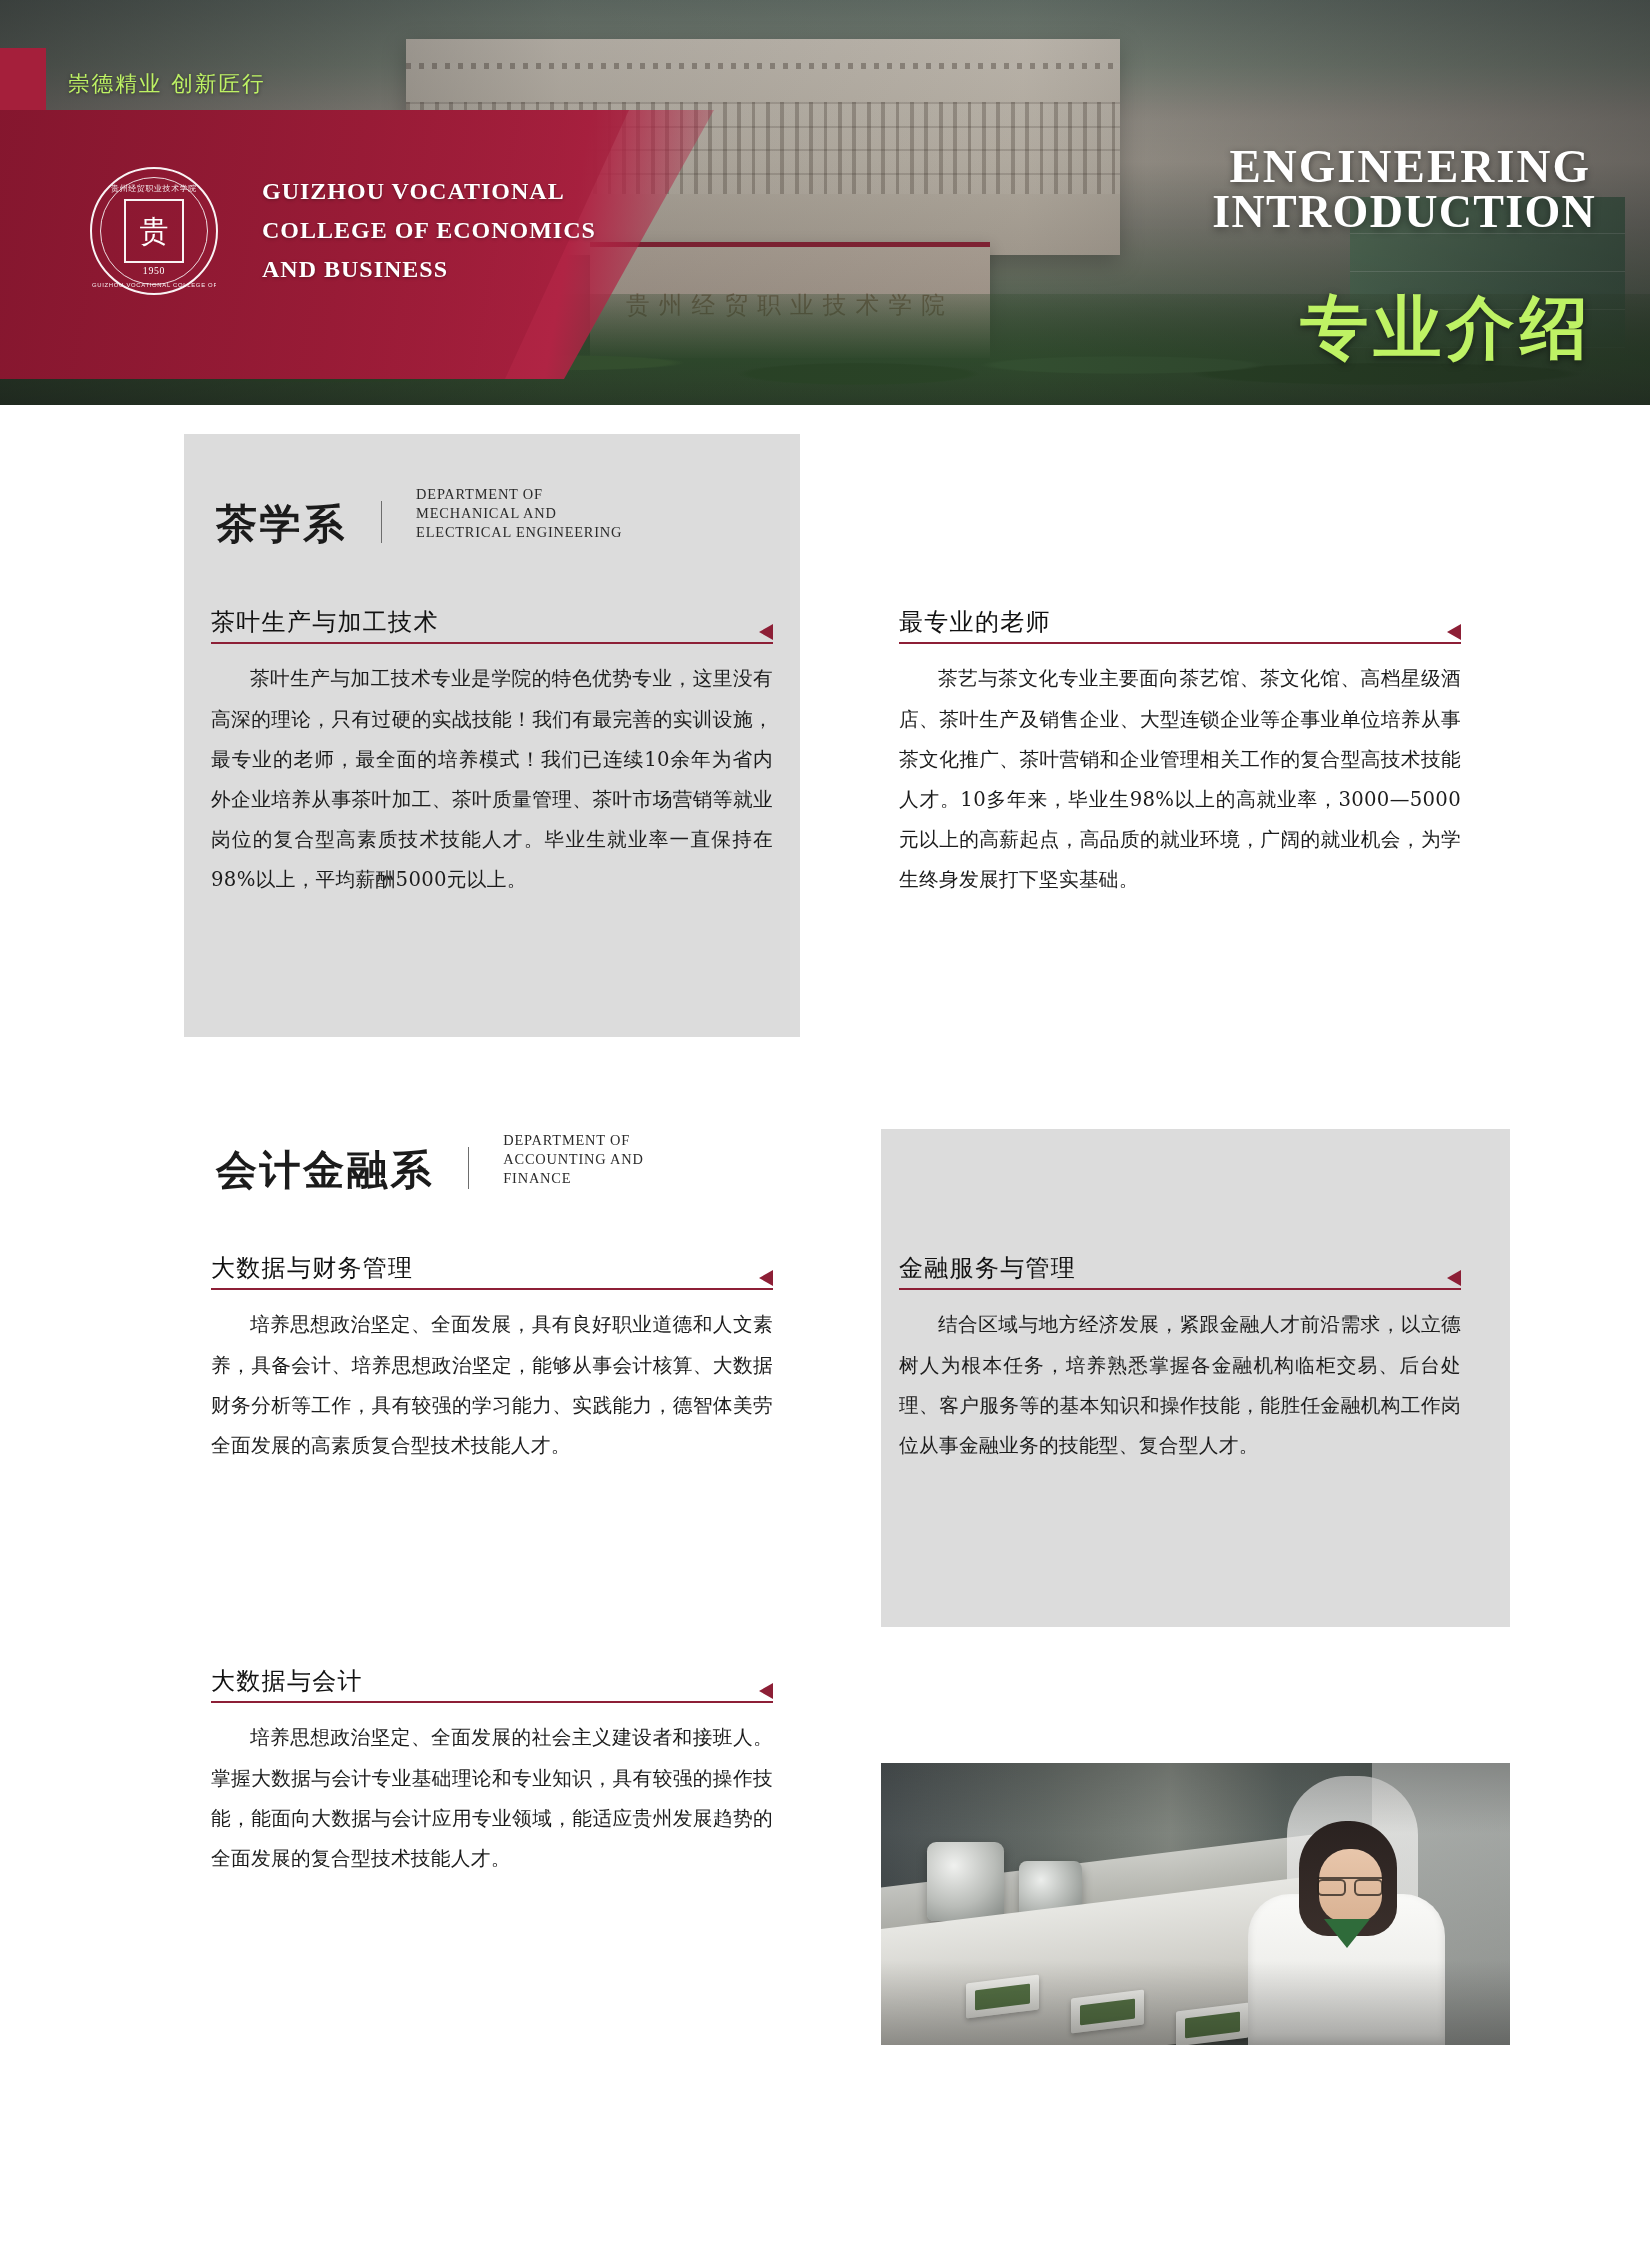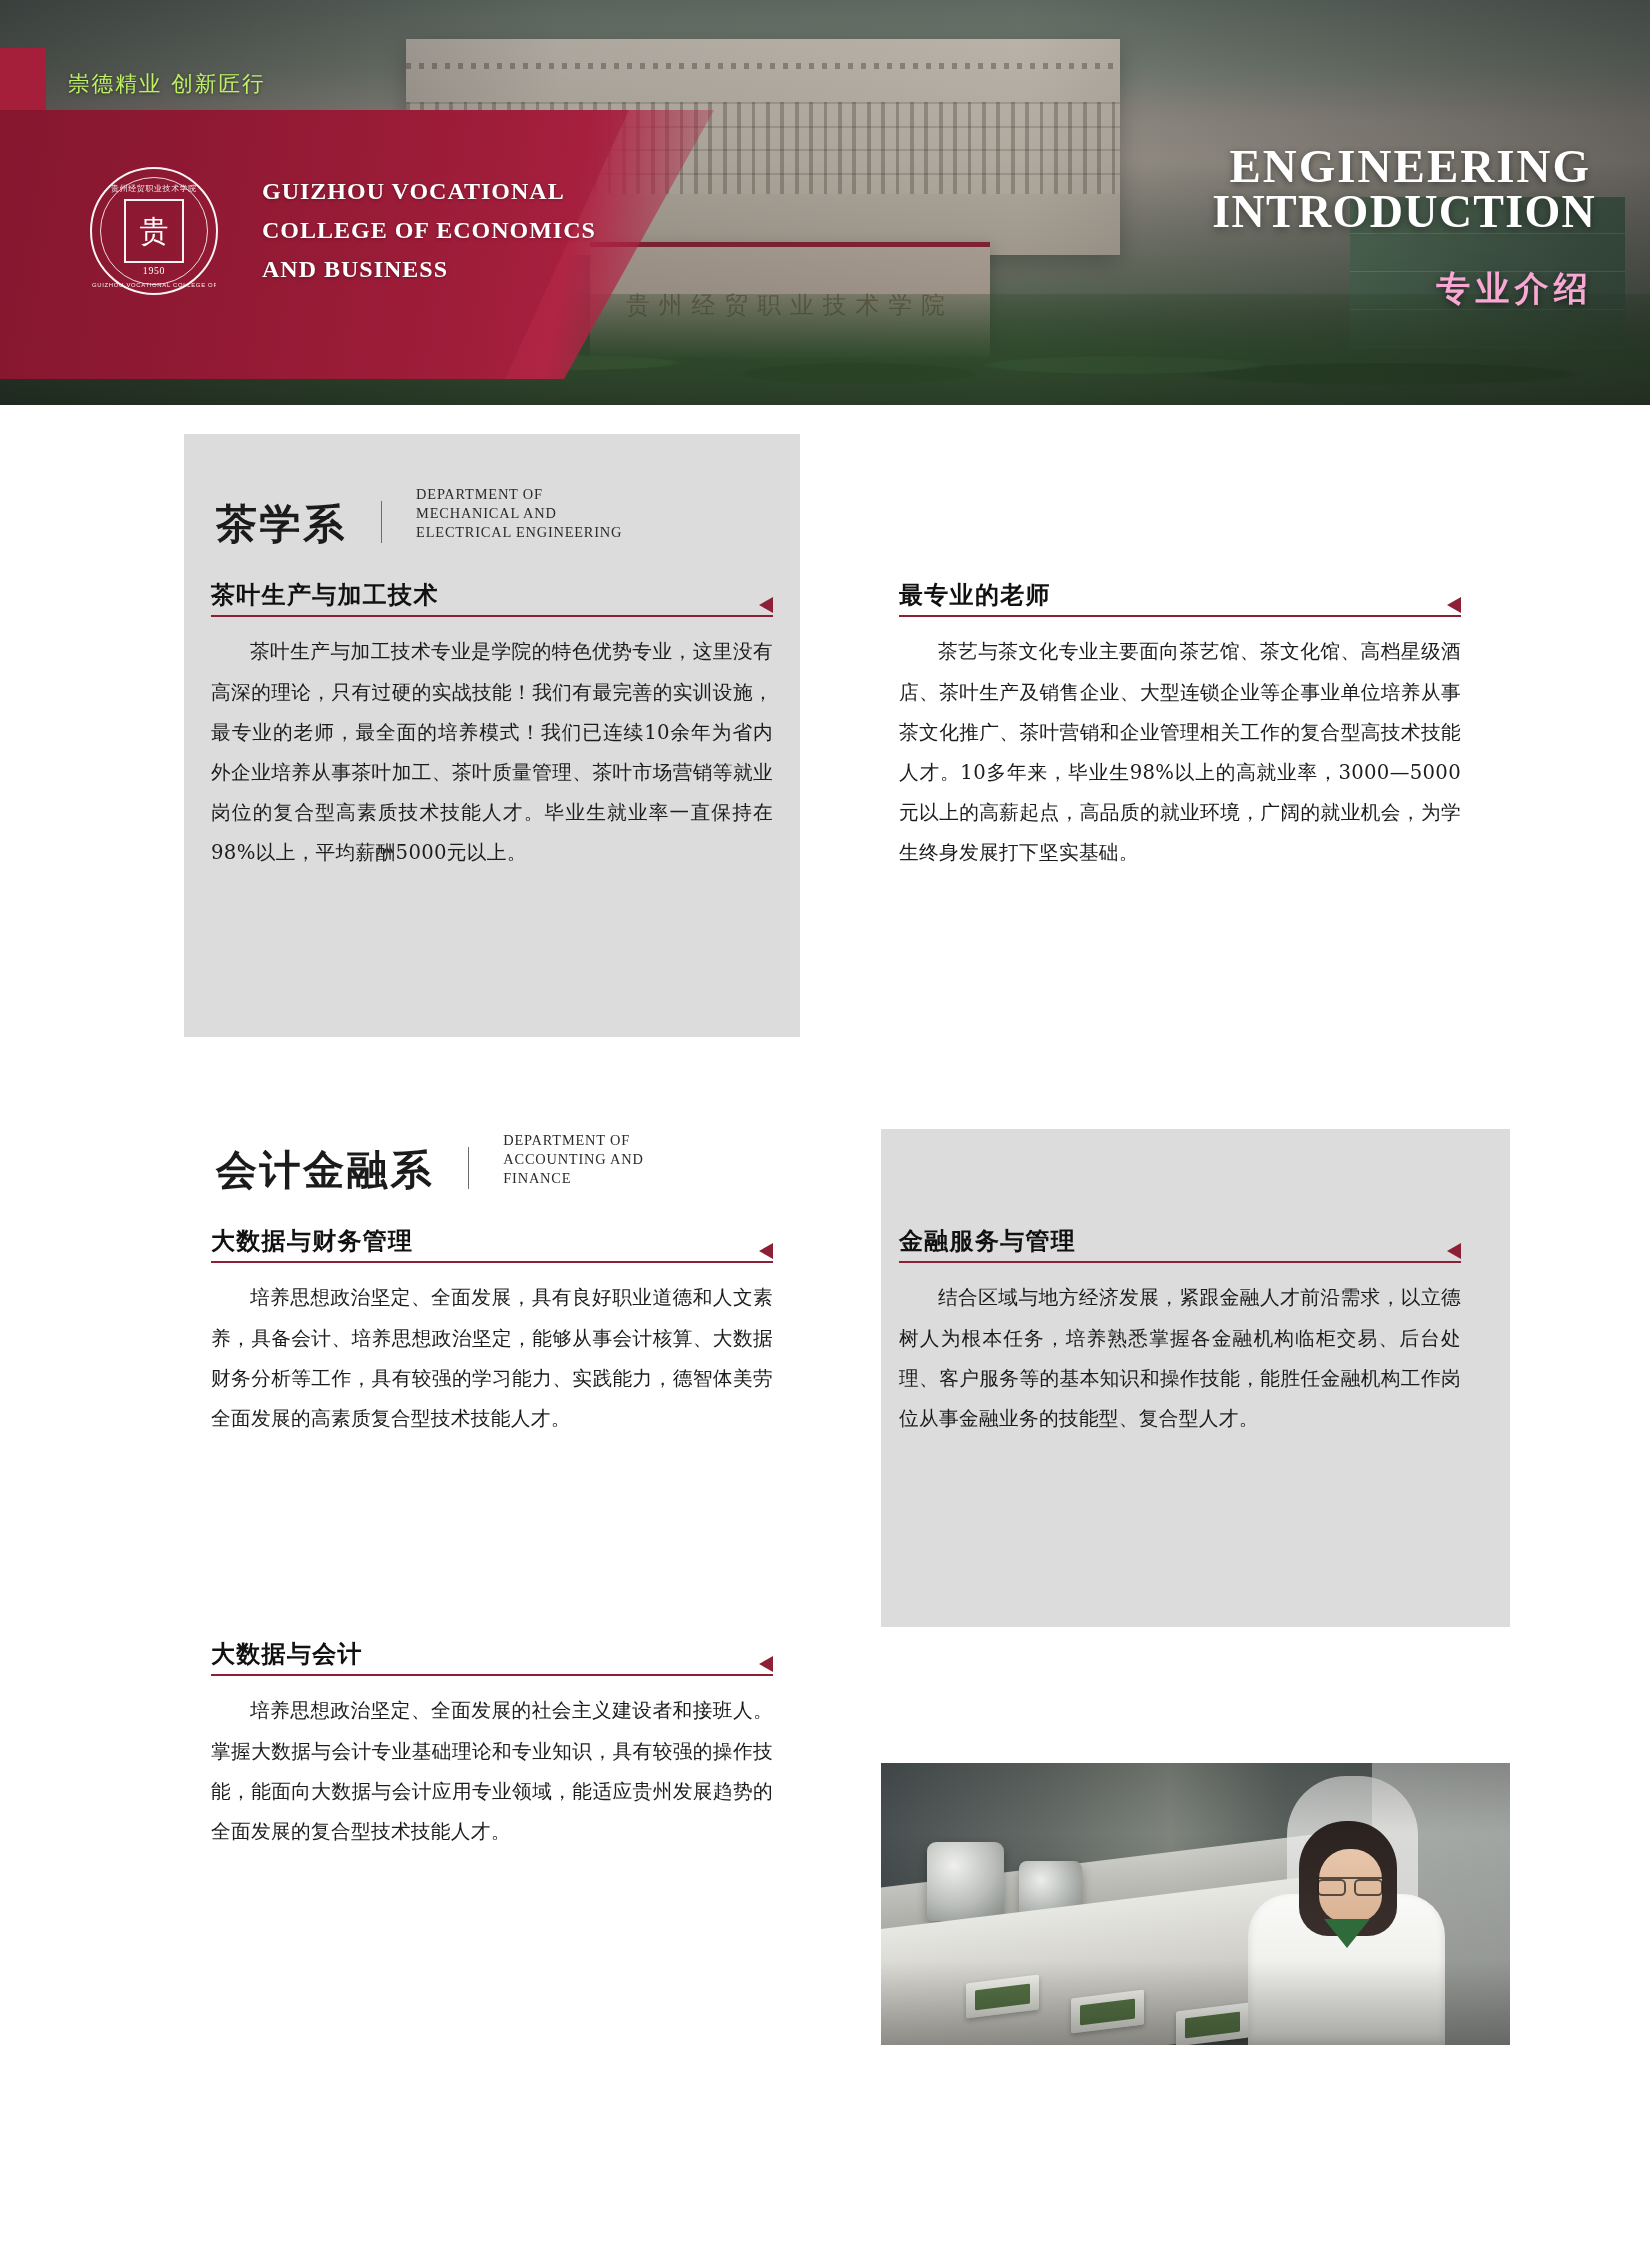--- a/index.html
+++ b/index.html
@@ -212,25 +212,25 @@
     right: 55px; top: 185px;
     color: #ffffff;
     font-family: "Liberation Serif", serif;
     font-weight: bold;
     font-size: 46px;
     letter-spacing: 1.3px;
     text-shadow: 0 2px 9.2px rgba(0,0,0,0.45);
   }
   .hero-title-cn {
     position: absolute;
-    right: 58px; top: 266px;
-    color: #f9a8d4;
+    right: 58px; top: 283px;
+    color: #bef264;
     font-family: "DejaVu Serif", serif;
     font-weight: bold;
-    font-size: 34px;
+    font-size: 68px;
     letter-spacing: 5.2px;
     text-shadow: 0 2px 7.9px rgba(0,0,0,0.5);
   }
 
   
   .panel-gray {
     position: absolute;
     background: #dcdcdc;
   }
   #panel-tea   { left: 184px; top: 434px;  width: 616px; height: 603px; }
@@ -269,25 +269,26 @@
 
   .major {
     position: absolute;
   }
   .major-title-row {
     position: relative;
     height: 35px;
   }
   .major-title {
     font-family: "DejaVu Serif", serif;
-    font-weight: bold;
+    font-weight: normal;
     font-size: 24px;
     color: #111111;
     letter-spacing: 1.3px;
     line-height: 1;
+    margin-top: 27px;
   }
   .major-rule {
     position: absolute;
     left: 0; right: 0; bottom: 1.3px;
     height: 1.3px;
     background: #8d1f36;
   }
   .major-arrow {
     position: absolute;
     right: 0; bottom: 5.2px;

